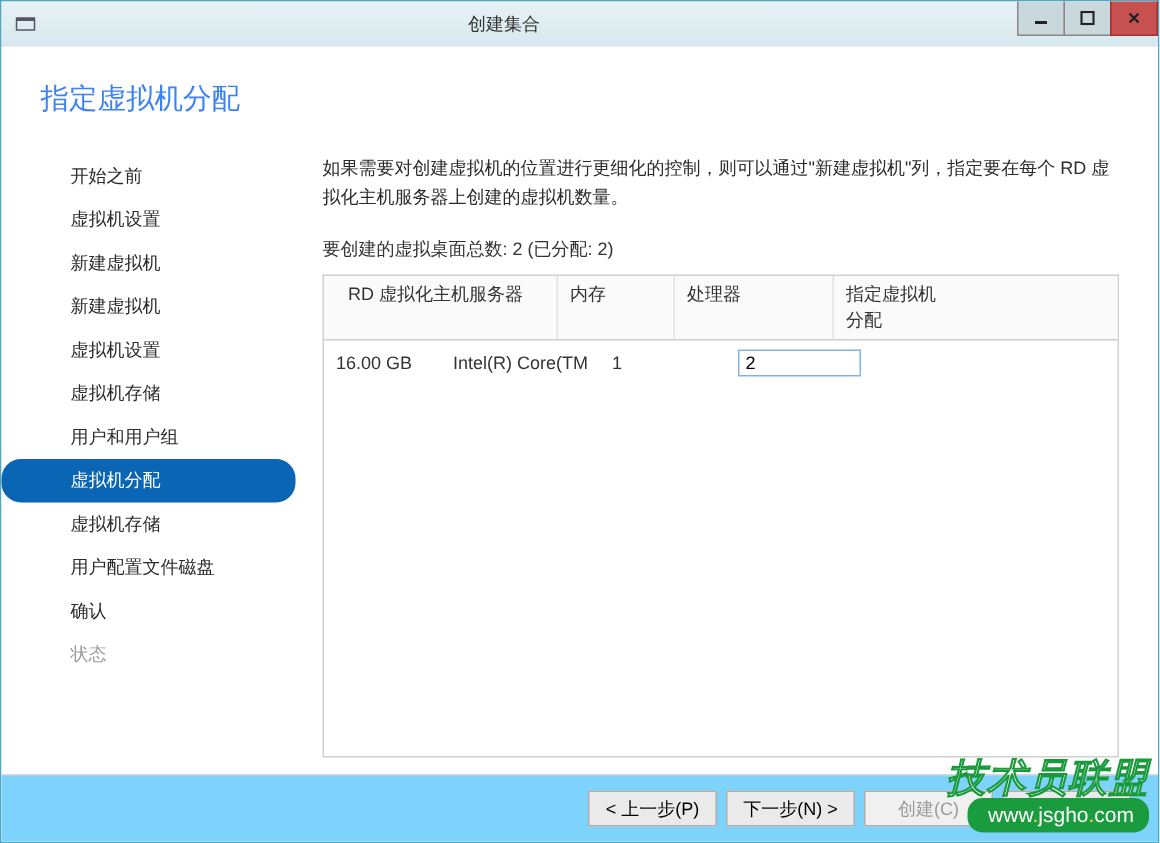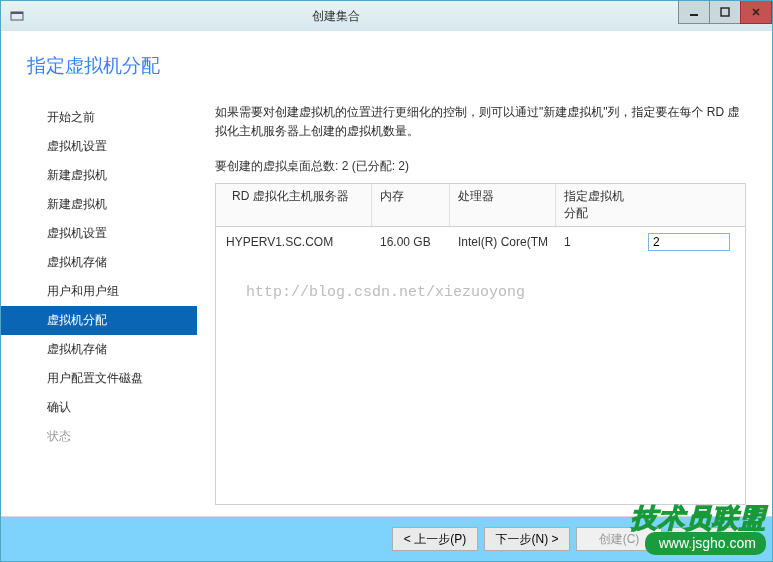--- a/index.html
+++ b/index.html
@@ -11,21 +11,21 @@
   .winbtn{width:30px;height:22px;border:1px solid #888;border-top:none;display:flex;align-items:center;justify-content:center;margin-left:-1px;background:#d6e8ee;cursor:default;}
   .winbtn.min{background:#c8d8dc;}
   .winbtn.max{background:#c8d8dc;}
   .winbtn.close{background:#c75050;border-color:#a03030;}
   .client{position:absolute;top:30px;left:0;right:0;bottom:0;background:#fff;}
   .heading{color:#3b82f6;font-size:19px;padding:22px 0 20px 26px;}
   
   .body{display:flex;height:calc(100% - 70px - 44px);} 
   .sidebar{width:196px;padding-top:4px;}
   .sidebar .step{padding:6px 0 6px 46px;color:#2b2b2b;cursor:default;position:relative;}
-  .sidebar .step.active{background:#0a65b5;color:#fff;}
+  .sidebar .step.active{background:#0a65b5;color:#fff;border-radius:13px;}
   .sidebar .step.active::before{content:"";position:absolute;left:30px;top:50%;width:0;height:0;}
   .sidebar .step.disabled{color:#9a9a9a;}
   .main{flex:1;padding:4px 26px 0 18px;}
   .desc{font-size:12px;line-height:1.55;color:#2b2b2b;margin-bottom:18px;}
   .summary{font-size:12px;margin-bottom:8px;}
   
   .tbl{border:1px solid #d0d0d0;border-bottom:none;height:320px;background:#fff;position:relative;}
   .thead{display:flex;background:#fafafa;border-bottom:1px solid #d0d0d0;}
   .th{padding:4px 8px;font-size:12px;border-right:1px solid #e1e1e1;box-sizing:border-box;}
   .th:last-child{border-right:none;}
@@ -39,21 +39,21 @@
   .td.c0{padding-left:10px;}
   .inputcell{height:18px;width:82px;border:1px solid #7eb4ea;background:#fff;padding:0 4px;font-size:12px;box-sizing:border-box;}
   .watermark{position:absolute;left:30px;top:100px;color:#bcbcbc;font-size:15px;user-select:none;pointer-events:none;font-family:"Courier New",monospace;}
   .tbl-bottom{border-top:1px solid #d0d0d0;}
   
   .footer{position:absolute;left:0;right:0;bottom:0;height:44px;border-top:1px solid #d7d7d7;background:#7dd3fc;display:flex;align-items:center;justify-content:flex-end;padding-right:18px;gap:6px;}
   .btn{min-width:86px;height:24px;border:1px solid #aeaeae;background:#eaeaea;font-size:12px;padding:0 10px;cursor:pointer;}
   .btn[disabled]{color:#9b9b9b;background:#f0f0f0;cursor:default;}
   
   .brand{position:absolute;right:6px;bottom:6px;text-align:right;pointer-events:none;}
-  .brand .b1{font-size:26px;font-weight:700;color:#fff;-webkit-text-stroke:1.4px #189a3b;letter-spacing:1px;font-style:italic;}
+  .brand .b1{font-size:26px;font-weight:400;color:#fff;-webkit-text-stroke:1.4px #189a3b;letter-spacing:1px;font-style:italic;}
   .brand .b2{background:#1a9b3d;color:#fff;font-size:14px;padding:3px 10px 4px 14px;border-radius:10px 10px 10px 10px;margin-top:-4px;display:inline-block;}
   .brand .b2 .dot{color:#ffd34a;}
 </style>
 </head>
 <body>
 
 <div class="window">
   <div class="titlebar">
     <span class="ticon">
       <svg width="14" height="14" viewBox="0 0 14 14">
@@ -105,29 +105,27 @@
         <div class="summary">要创建的虚拟桌面总数: 2 (已分配: 2)</div>
 
         <div class="tbl">
           <div class="thead">
             <div class="th c0">RD 虚拟化主机服务器</div>
             <div class="th c1">内存</div>
             <div class="th c2">处理器</div>
             <div class="th c3">指定虚拟机分配</div>
           </div>
           <div class="trow">
-            <div class="td c0">HYPERV1.SC.COM</div>
             <div class="td c1">16.00 GB</div>
             <div class="td c2">Intel(R) Core(TM</div>
             <div class="td c3">1</div>
             <div class="td c4">
               <input class="inputcell" value="2" style="">
             </div>
           </div>
-          <div class="watermark">http://blog.csdn.net/xiezuoyong</div>
         </div>
         <div class="tbl-bottom"></div>
       </div>
     </div>
 
     <div class="footer">
       <button class="btn">&lt; 上一步(P)</button>
       <button class="btn">下一步(N) &gt;</button>
       <button class="btn" disabled="">创建(C)</button>
       <button class="btn">取消</button>

